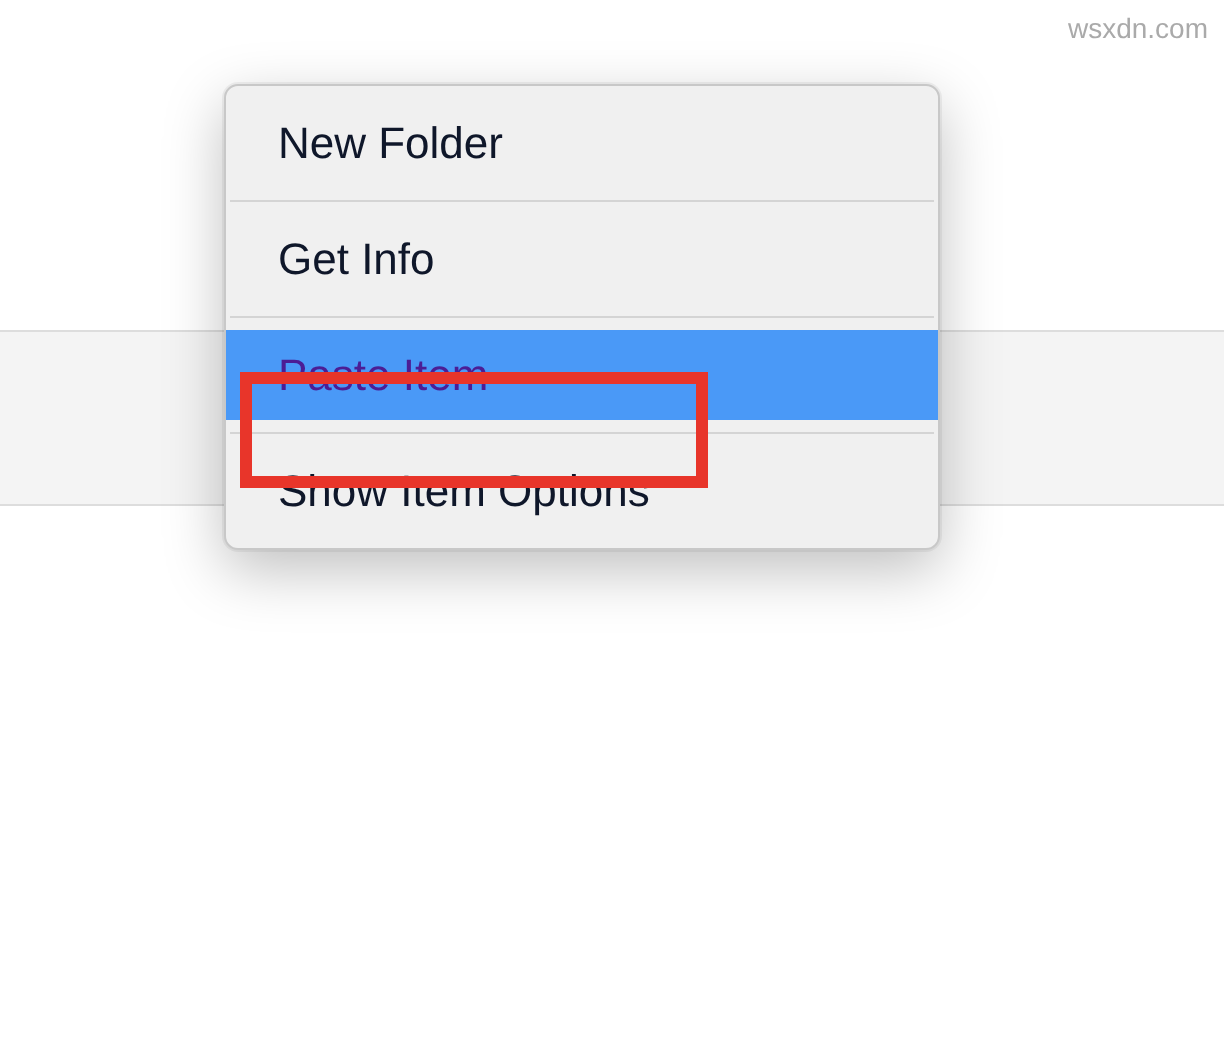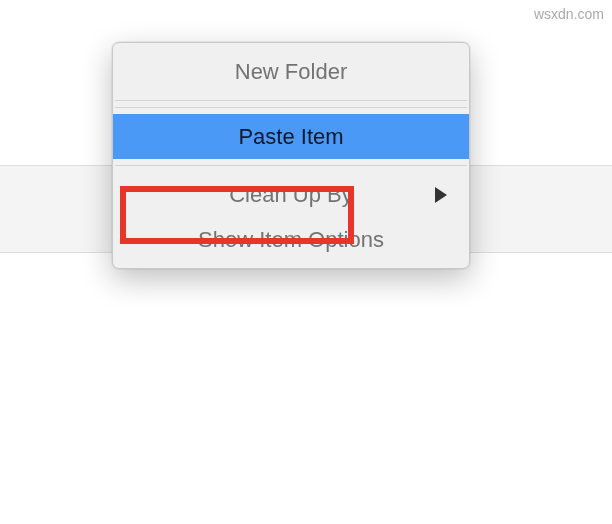--- a/index.html
+++ b/index.html
@@ -1,19 +1,18 @@
 <!DOCTYPE html>
 <html><head>
   <meta charset="utf-8">
   <style>
     * {
       margin: 0;
       padding: 0;
       box-sizing: border-box;
-      text-align: center;
     }
     body {
       width: 612px;
       height: 524px;
       background: #fff;
       font-family: -apple-system, "Helvetica Neue", Helvetica, Arial, sans-serif;
       position: relative;
     }
     .folder-background {
       position: absolute;
@@ -32,29 +31,29 @@
       width: 358px;
       background: #f0f0f0;
       border: 1px solid #c8c8c8;
       border-radius: 7px;
       box-shadow: 0 10px 30px rgba(0,0,0,0.25), 0 0 0 1px rgba(0,0,0,0.05);
       padding-top: 6px;
       padding-bottom: 6px;
     }
     .menu-item {
       font-size: 22px;
-      color: #737373;
+      color: #0f172a;
       padding: 6px 26px;
       position: relative;
       cursor: default;
       line-height: 1.5;
     }
     .menu-item.highlighted {
       background: #4a99f7;
-      color: #0f172a;
+      color: #4c1d95;
     }
     .menu-separator {
       height: 1px;
       background: #d4d4d4;
       margin: 6px 2px;
     }
     .submenu-arrow {
       position: absolute;
       right: 22px;
       top: 50%;
@@ -89,35 +88,34 @@
 <div class="folder-background"></div>
 
 <div class="context-menu">
 
   <div class="menu-item">
     <span>New Folder</span>
   </div>
 
   <div class="menu-separator"></div>
 
+  <div class="menu-item">
+    <span>Get Info</span>
+  </div>
 
   <div class="menu-separator"></div>
 
   <div class="menu-item highlighted">
     <span>Paste Item</span>
   </div>
 
   <div class="menu-separator"></div>
 
 
 
-  <div class="menu-item">
-    <span>Clean Up By</span>
-    <span class="submenu-arrow"></span>
-  </div>
 
 
   <div class="menu-item">
     <span>Show Item Options</span>
   </div>
 
 </div>
 
 <div class="red-highlight"></div>
 

